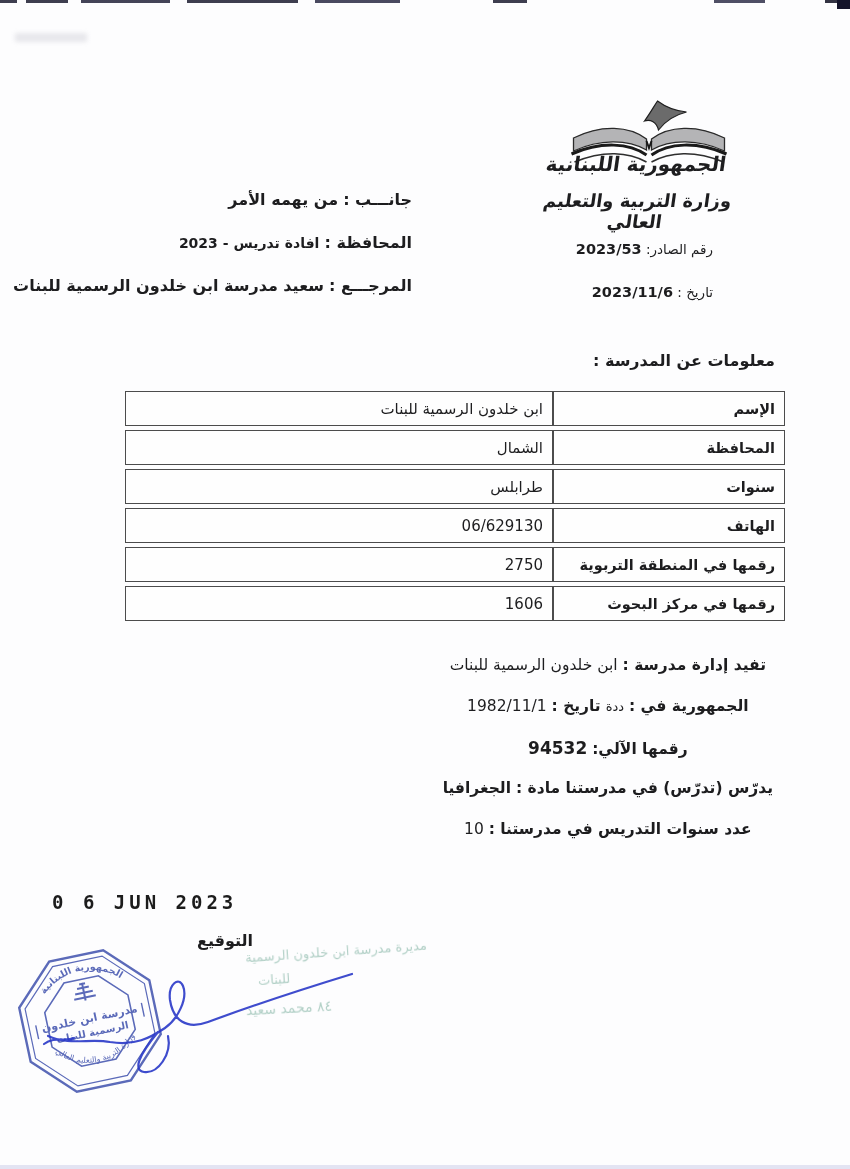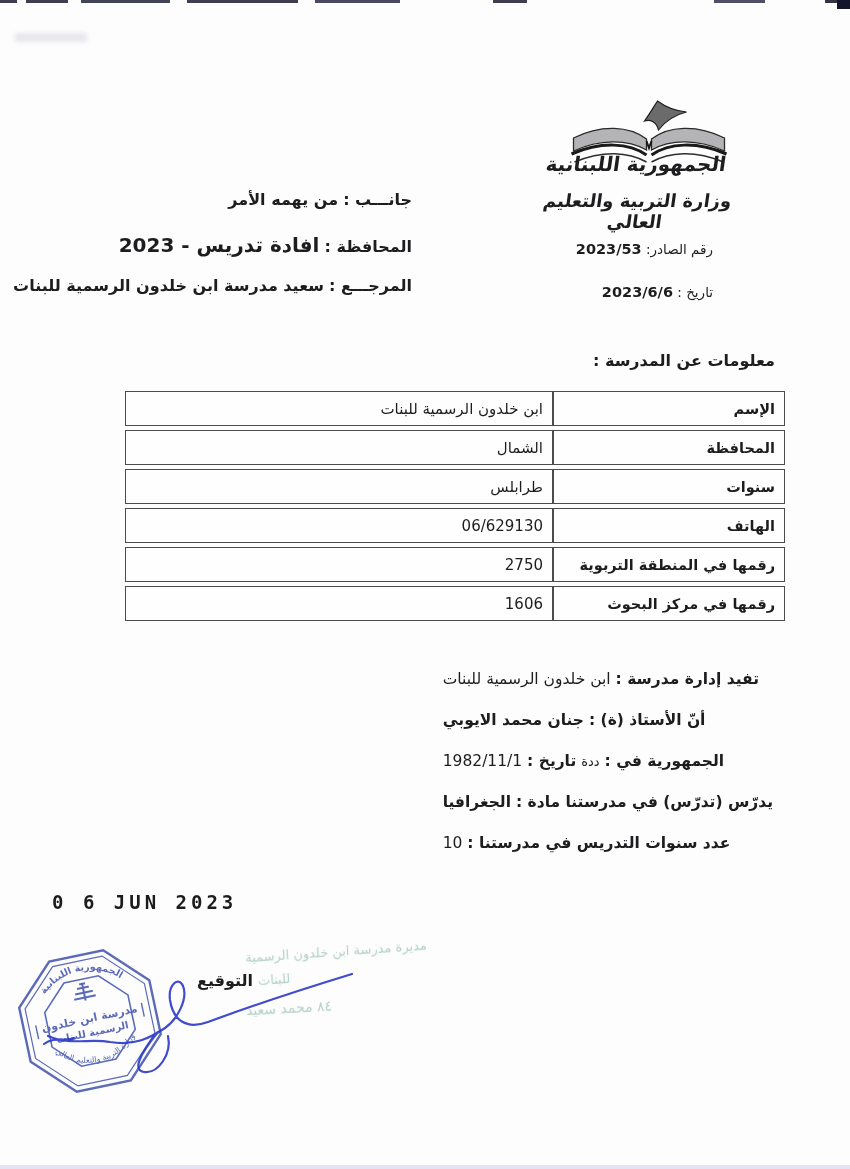--- a/index.html
+++ b/index.html
@@ -22,39 +22,39 @@
     font-size:18px;font-weight:800;transform:skewX(-8deg);}
   .ref-line{position:absolute;right:137px;font-size:13.5px;white-space:nowrap;}
   .ref-line b{font-size:14.5px;}
   .issue-line{top:241px;margin-left:40px;}
   .date-line{top:284px;}
   
   .addressee{position:absolute;right:438px;top:190px;text-align:right;}
   .addr-line{height:43px;white-space:nowrap;font-size:16px;}
   .addr-label{font-weight:800;}
   .addr-value{font-weight:700;}
-  .addr-line.subject .addr-value{font-weight:600;font-size:20px;}
+  .addr-line.subject .addr-value{font-weight:600;font-size:14px;}
   
   .info-title{position:absolute;right:75px;top:351px;font-size:16px;font-weight:800;}
   table.school{position:absolute;left:125px;top:387px;width:660px;
     border-collapse:separate;border-spacing:0 4px;direction:rtl;}
   table.school td{border:1px solid #4c4c4c;height:33px;background:#fefefe;padding:0 9px;vertical-align:middle;}
   td.lbl{width:212px;font-weight:800;font-size:14.5px;}
   td.val{text-align:right;font-size:15px;font-weight:400;}
   
-  .body-text{position:absolute;right:77px;top:670px;text-align:left;font-size:15.5px;}
+  .body-text{position:absolute;right:77px;top:656px;text-align:center;font-size:15.5px;}
   .body-line{height:41px;white-space:nowrap;}
   .b{font-weight:800;}
   .small{font-size:13px;}
   .big-num{font-weight:800;font-size:17px;}
   
   .date-stamp{position:absolute;left:52px;top:891px;direction:ltr;
     font-family:"DejaVu Sans Mono",monospace;font-size:19px;font-weight:700;
     letter-spacing:4px;color:#1c1c1c;transform:scaleY(1.05);}
-  .sig-label{position:absolute;left:197px;top:971px;font-size:16px;font-weight:800;}
+  .sig-label{position:absolute;left:197px;top:931px;font-size:16px;font-weight:800;}
   .stamp{position:absolute;left:10px;top:946px;width:160px;height:150px;opacity:.85;}
   .signature{position:absolute;left:40px;top:958px;width:320px;height:120px;}
   .ghost{position:absolute;color:#74ab99;opacity:.55;filter:blur(.3px);white-space:nowrap;}
   .ghost1{left:245px;top:944px;font-size:13px;transform:rotate(-4deg);}
   .ghost2{left:258px;top:972px;font-size:13px;transform:rotate(-4deg);}
   .ghost3{left:246px;top:1000px;font-size:14px;transform:rotate(-3deg);}
 </style>
 </head>
 <body>
 
@@ -79,21 +79,21 @@
 
   <div class="republic">الجمهورية اللبنانية</div>
   <div class="ministry">وزارة التربية والتعليم العالي</div>
 
   <div class="ref-line issue-line">
     <span>رقم الصادر:</span>
     <b>2023/53</b>
   </div>
   <div class="ref-line date-line">
     <span>تاريخ  :</span>
-    <b>2023/6/6</b>
+    <b>2023/11/6</b>
   </div>
 
   <div class="addressee">
     <div class="addr-line">
       <span class="addr-label">جانـــب  :</span>
       <span class="addr-value">من يهمه الأمر</span>
     </div>
     <div class="addr-line subject">
       <span class="addr-label">المحافظة :</span>
       <span class="addr-value">افادة تدريس - 2023</span>
@@ -134,28 +134,28 @@
     </tr>
   </tbody>
     </table>
 
   <div class="body-text">
     <div class="body-line">
       <span class="b">تفيد إدارة مدرسة :</span>
       <span>ابن خلدون الرسمية للبنات</span>
     </div>
     <div class="body-line">
-      <span class="b">أنّ الأستاذ (ة) :</span>
-      <span class="b">جنان محمد الايوبي</span>
-    </div>
-    <div class="body-line">
       <span class="b">الجمهورية في :</span>
       <span class="small">ددة</span>
       <span class="b">تاريخ :</span>
       <span>1982/11/1</span>
+    </div>
+    <div class="body-line">
+      <span class="b">رقمها الآلي:</span>
+      <span class="big-num">94532</span>
     </div>
     <div class="body-line">
       <span class="b">يدرّس (تدرّس) في مدرستنا مادة :</span>
       <span class="b">الجغرافيا</span>
     </div>
     <div class="body-line">
       <span class="b">عدد سنوات التدريس في مدرستنا :</span>
       <span>10</span>
     </div>
   </div>

